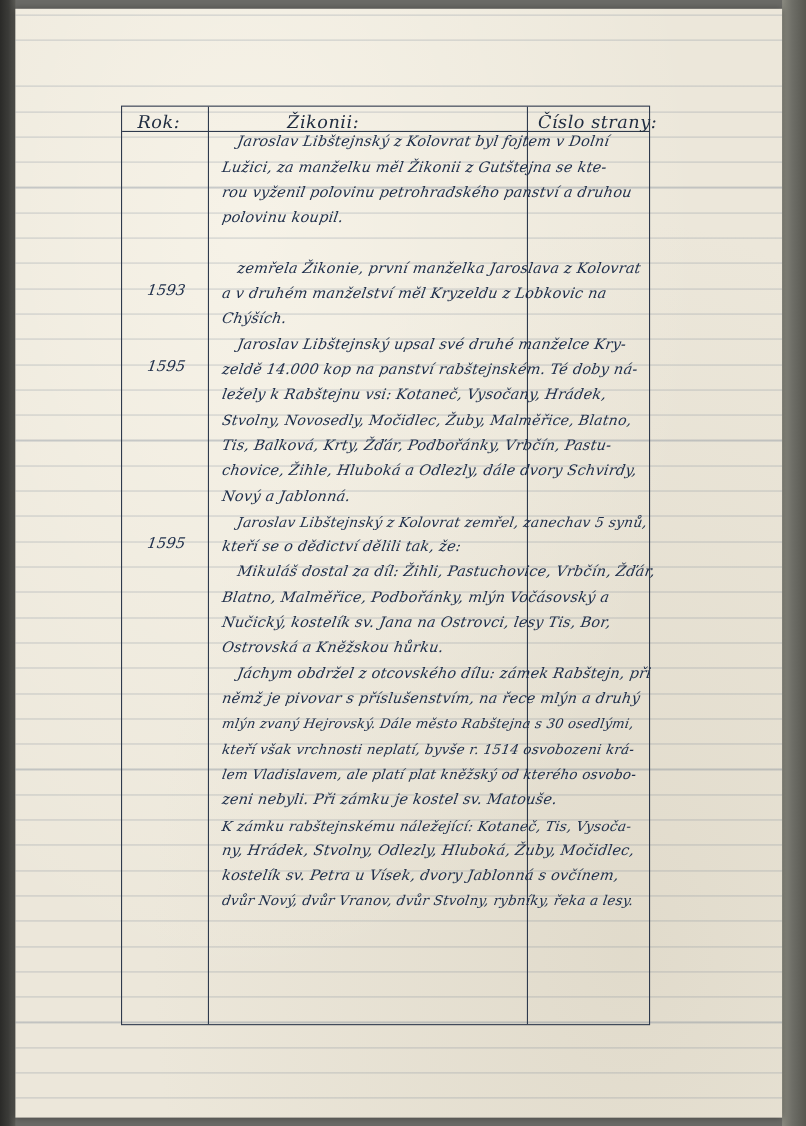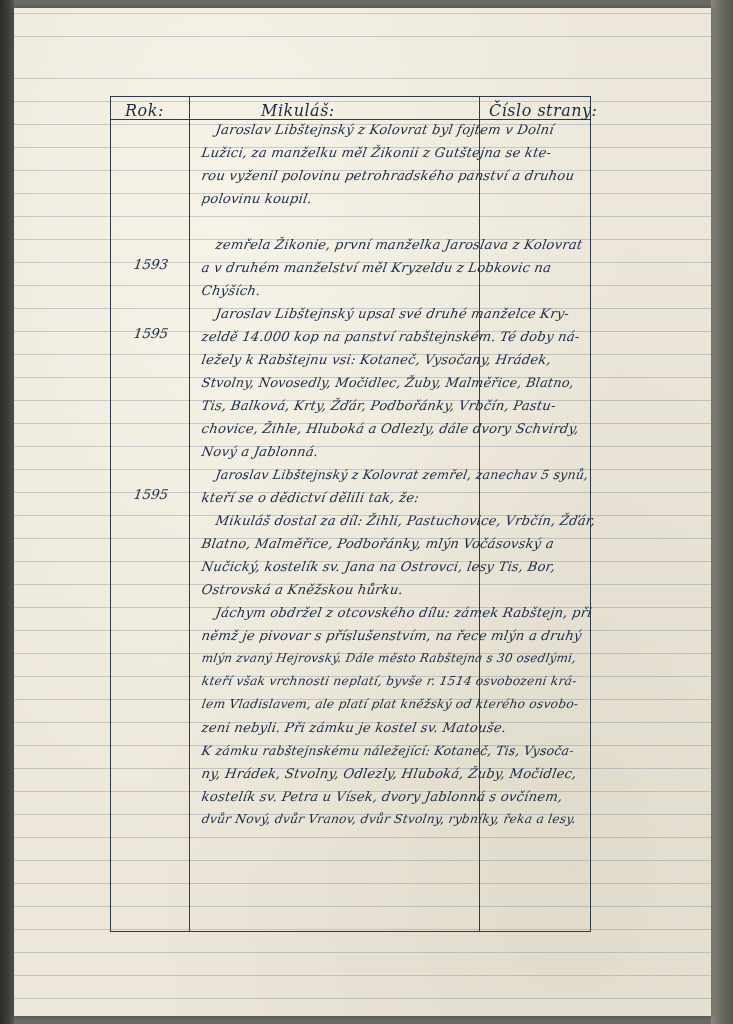--- a/index.html
+++ b/index.html
@@ -159,21 +159,21 @@
   <div id="gutter-right"></div>
 
   <div id="paper">
     <div id="ruling"></div>
 
     <div id="table">
       <div class="vline" id="v1"></div>
       <div class="vline" id="v2"></div>
       <div id="header-row">
         <span class="hdr" id="hdr-year">Rok:</span>
-        <span class="hdr" id="hdr-event">Mikuláš:</span>
+        <span class="hdr" id="hdr-event">Žikonii:</span>
         <span class="hdr" id="hdr-page">Číslo strany:</span>
       </div>
     </div>
 
     <div id="years">
       <div class="year" style="top:138px">1593</div>
       <div class="year" style="top:207px">1595</div>
       <div class="year" style="top:368px">1595</div>
     </div>
 

